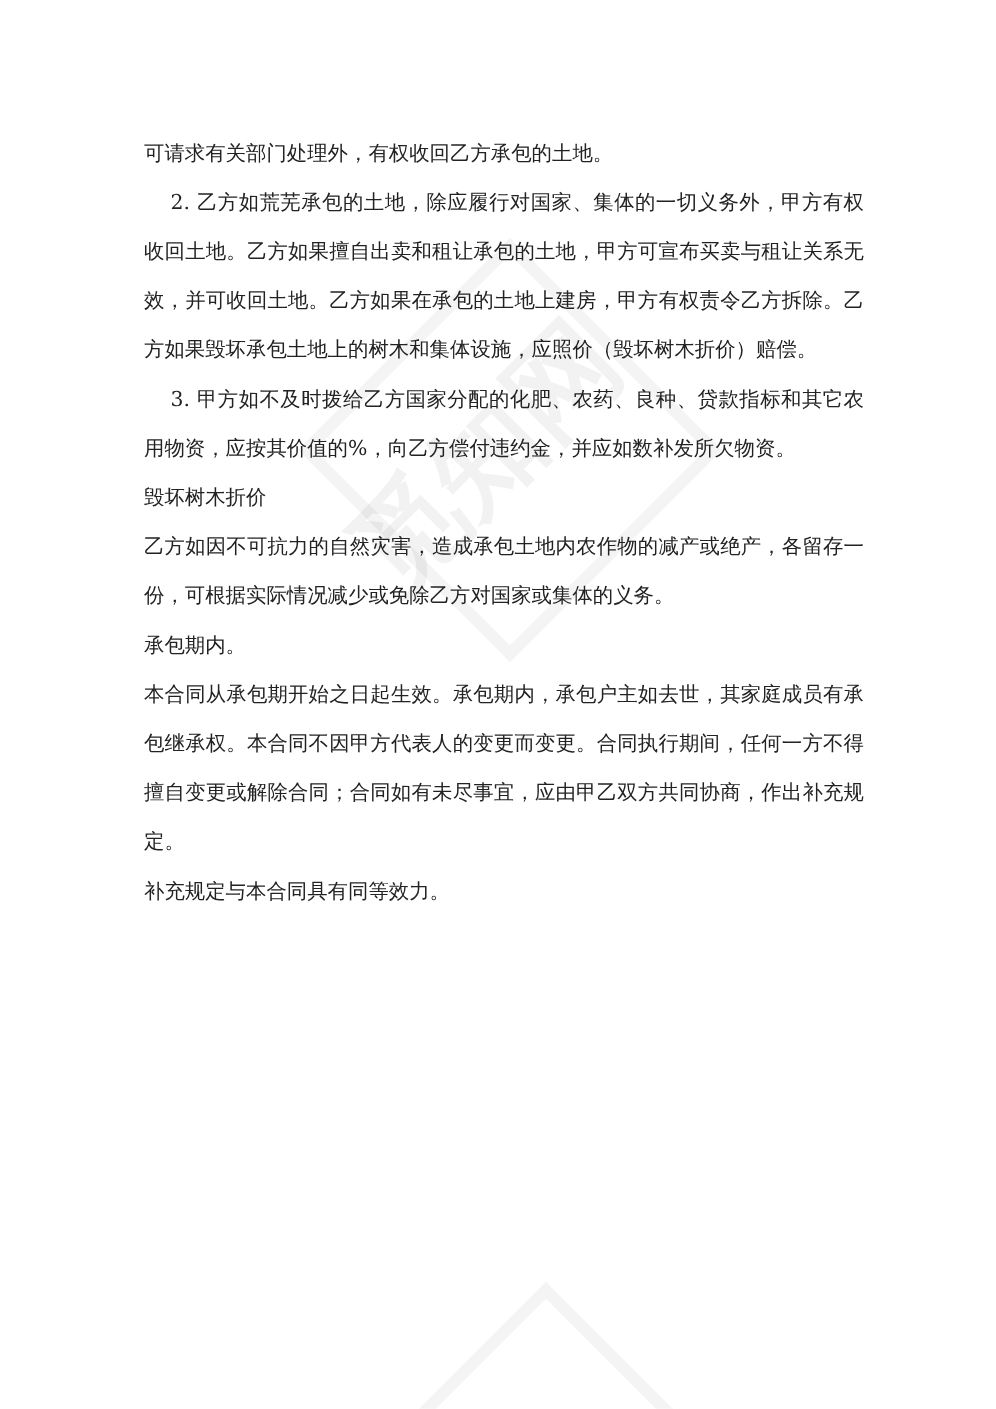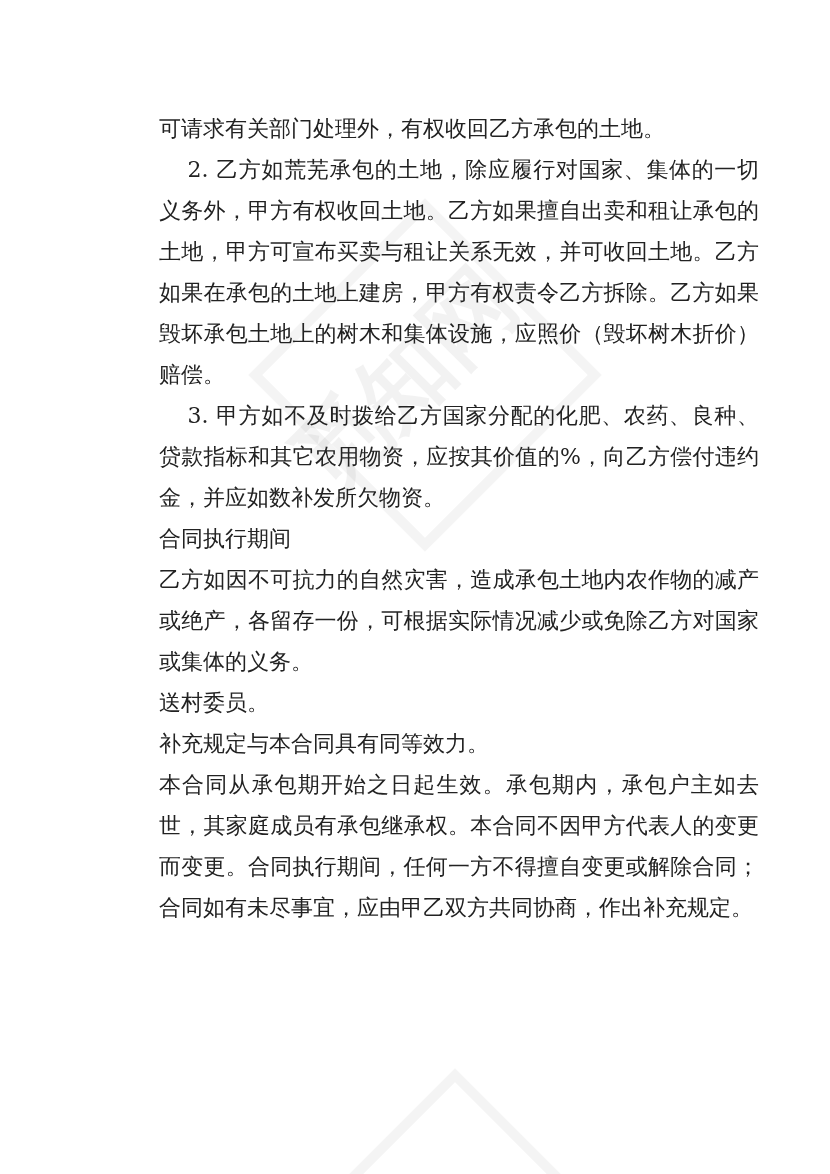--- a/index.html
+++ b/index.html
@@ -1,21 +1,21 @@
 <!DOCTYPE html>
 <html><head>
 <meta charset="utf-8">
 <style>
   html, body { margin: 0; padding: 0; background: #ffffff; }
   body { width: 830px; height: 1174px; position: relative; overflow: hidden; }
   .page { position: absolute; left: 0; top: 0; width: 830px; height: 1174px; background: #fff; }
   .text {
     position: absolute; left: 120px; top: 108px; width: 600px;
     font-family: "DejaVu Serif", "Liberation Serif", serif;
-    font-size: 22px; color: #222; line-height: 41px; margin-left: 39px;
+    font-size: 17px; color: #222; line-height: 41px;
   }
   .para { margin: 0; padding: 0; text-align: justify; text-align-last: left; }
   .indent { text-indent: 1.3em; }
   .wm {
     position: absolute; pointer-events: none;
     border: 10px solid rgba(0,0,0,0.045);
     transform: rotate(45deg);
   }
   .wm-text {
     position: absolute; pointer-events: none;
@@ -29,19 +29,19 @@
 
 <div class="page">
   <div class="wm" style="left:300px;top:250px;width:230px;height:230px;"></div>
   <div class="wm-text" style="left:270px;top:320px;">觅知网</div>
   <div class="wm" style="left:330px;top:1120px;width:230px;height:230px;"></div>
 
   <div class="text">
     <p class="para">可请求有关部门处理外，有权收回乙方承包的土地。</p>
     <p class="para indent">2. 乙方如荒芜承包的土地，除应履行对国家、集体的一切义务外，甲方有权收回土地。乙方如果擅自出卖和租让承包的土地，甲方可宣布买卖与租让关系无效，并可收回土地。乙方如果在承包的土地上建房，甲方有权责令乙方拆除。乙方如果毁坏承包土地上的树木和集体设施，应照价（毁坏树木折价）赔偿。</p>
     <p class="para indent">3. 甲方如不及时拨给乙方国家分配的化肥、农药、良种、贷款指标和其它农用物资，应按其价值的%，向乙方偿付违约金，并应如数补发所欠物资。</p>
-    <p class="para">合同执行期间</p>
+    <p class="para">毁坏树木折价</p>
     <p class="para">乙方如因不可抗力的自然灾害，造成承包土地内农作物的减产或绝产，各留存一份，可根据实际情况减少或免除乙方对国家或集体的义务。</p>
-    <p class="para">送村委员。</p>
+    <p class="para">承包期内。</p>
+    <p class="para">本合同从承包期开始之日起生效。承包期内，承包户主如去世，其家庭成员有承包继承权。本合同不因甲方代表人的变更而变更。合同执行期间，任何一方不得擅自变更或解除合同；合同如有未尽事宜，应由甲乙双方共同协商，作出补充规定。</p>
     <p class="para">补充规定与本合同具有同等效力。</p>
-    <p class="para">本合同从承包期开始之日起生效。承包期内，承包户主如去世，其家庭成员有承包继承权。本合同不因甲方代表人的变更而变更。合同执行期间，任何一方不得擅自变更或解除合同；合同如有未尽事宜，应由甲乙双方共同协商，作出补充规定。</p>
   </div>
 </div>
 
 </body></html>

